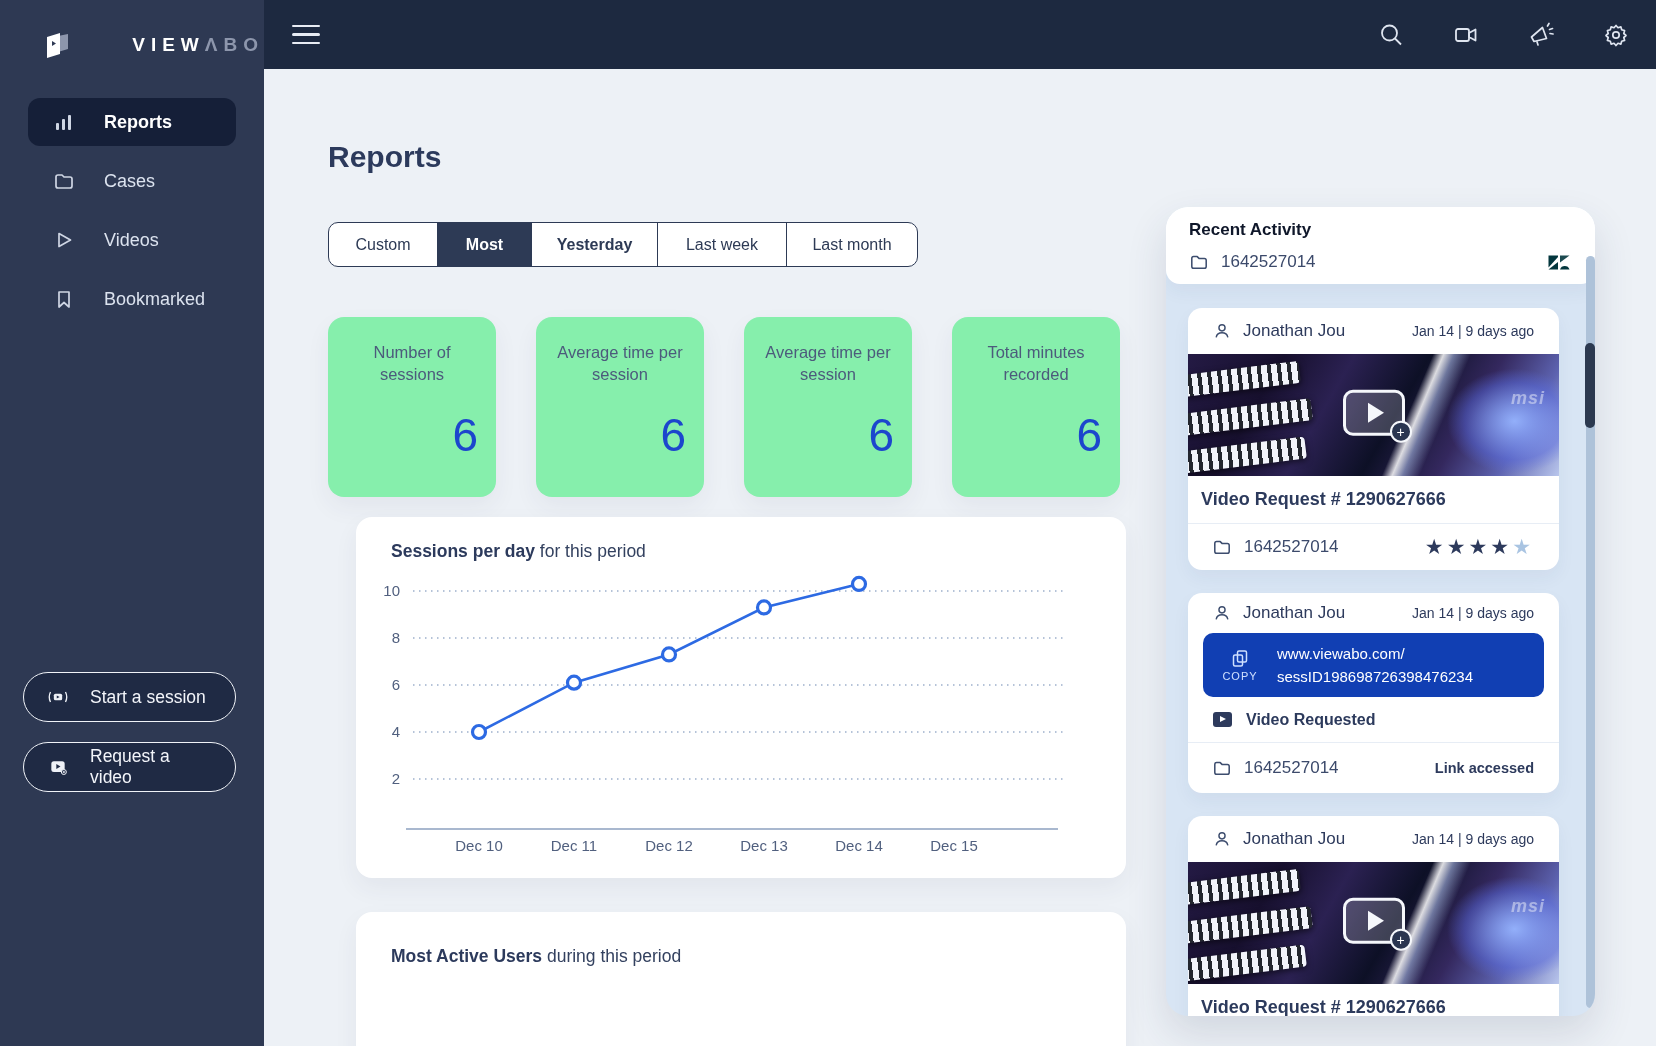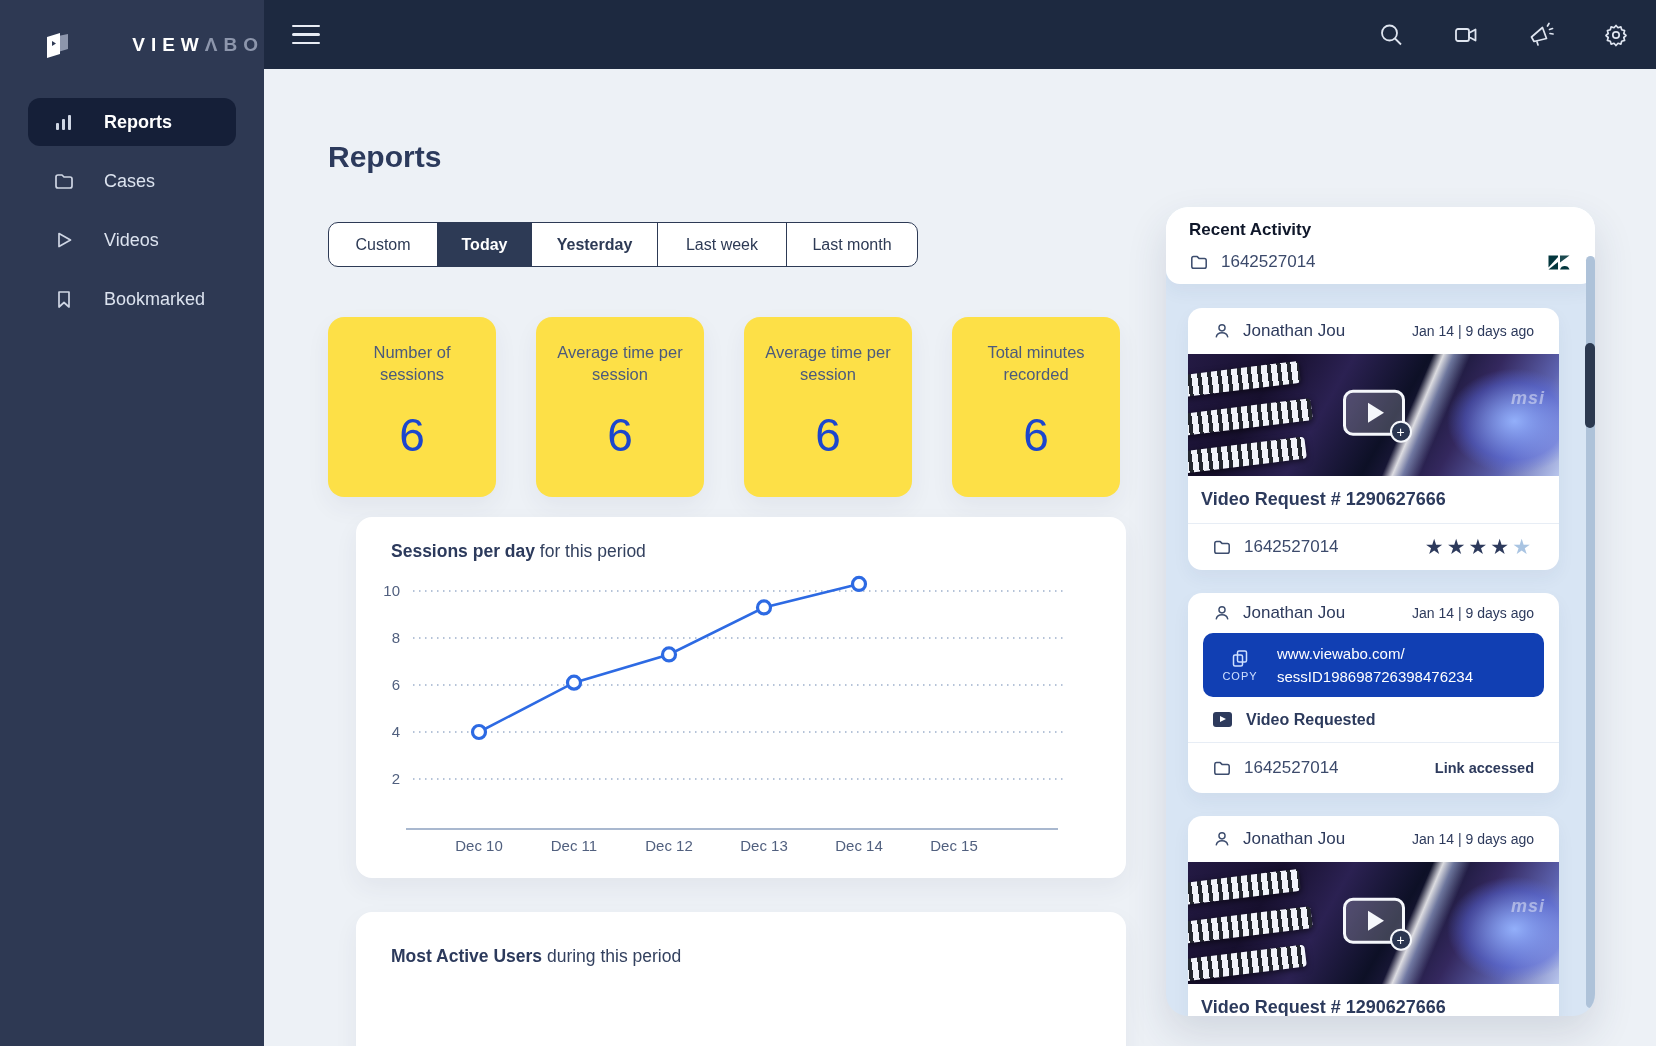--- a/index.html
+++ b/index.html
@@ -57,23 +57,23 @@
     display:flex; align-items:center; justify-content:center;
     font-size:16px; color:#2d3a55; cursor:pointer; border-left:1.4px solid #2d3a55;
   }
   .tab:first-child { border-left:none; }
   .tab.active { background:#2d3a55; color:#ffffff; font-weight:bold; border-left:none; }
   .tab.active + .tab { border-left:none;font-weight:bold; }
 
   
   .stats { position:absolute; left:328px; top:317px; display:flex; gap:40px; }
   .stat-card {
-    width:168px; height:180px; background:#fde047; border-radius:16px;
+    width:168px; height:180px; background:#86efac; border-radius:16px;
     box-shadow:0 10px 24px rgba(45,58,90,.06);
-    display:flex; flex-direction:column; align-items:center; text-align:center;
+    display:flex; flex-direction:column; align-items:flex-end; text-align:center;
     padding:24px 18px 0;
   }
   .stat-label { font-size:16.5px; line-height:1.35; color:#4c5b7c; }
   .stat-value { font-size:46px; color:#1c46cd; margin-top:22px; font-weight:500; }
 
   
   .chart-card {
     position:absolute; left:328px; width:770px; background:#ffffff;
     border-radius:16px; box-shadow:0 10px 24px rgba(45,58,90,.06);margin-left:28px;
   }
@@ -230,27 +230,47 @@
       <span>Videos</span>
     </div>
     <div class="nav-item">
       <svg class="nav-icon" viewBox="0 0 20 20" fill="none" stroke="currentColor" stroke-width="1.7" stroke-linejoin="round">
         <path d="M5 3 h10 v15 l-5-4.5 L5 18 Z"></path>
       </svg>
       <span>Bookmarked</span>
     </div>
   </div>
 
+  <div class="side-actions">
+    <div class="side-btn">
+      <svg class="nav-icon" viewBox="0 0 24 20" fill="none" stroke="currentColor" stroke-width="1.6">
+        <path d="M3 4 q-3 6 0 12"></path>
+          <path d="M21 4 q3 6 0 12"></path>
+        <rect x="7" y="6" width="10" height="8" rx="2" fill="currentColor" stroke="none"></rect>
+        <path d="M10.5 8.2 L14 10 L10.5 11.8 Z" fill="#1f2a44" stroke="none"></path>
+      </svg>
+      <span>Start a session</span>
+    </div>
+    <div class="side-btn">
+      <svg class="nav-icon" viewBox="0 0 24 20" fill="none">
+        <rect x="4" y="3" width="16" height="13" rx="3" fill="currentColor"></rect>
+        <path d="M10 6.5 L15 9.5 L10 12.5 Z" fill="#1f2a44"></path>
+        <circle cx="19" cy="16" r="3" fill="#1f2a44" stroke="currentColor" stroke-width="1.2"></circle>
+        <path d="M19 14.6 v2.8 M17.6 16 h2.8" stroke="currentColor" stroke-width="1.1"></path>
+      </svg>
+      <span>Request a video</span>
+    </div>
+  </div>
 </div>
 
 <h1 class="page-title">Reports</h1>
 
 <div class="tabs">
   <div class="tab" style="width:108px">Custom</div>
-  <div class="tab active" style="width:95px">Today</div>
+  <div class="tab active" style="width:95px">Most</div>
   <div class="tab" style="width:125px">Yesterday</div>
   <div class="tab" style="width:129px">Last week</div>
   <div class="tab" style="width:131px">Last month</div>
 </div>
 
 <div class="stats">
   <div class="stat-card">
     <div class="stat-label">Number of sessions</div>
     <div class="stat-value">6</div>
   </div>

